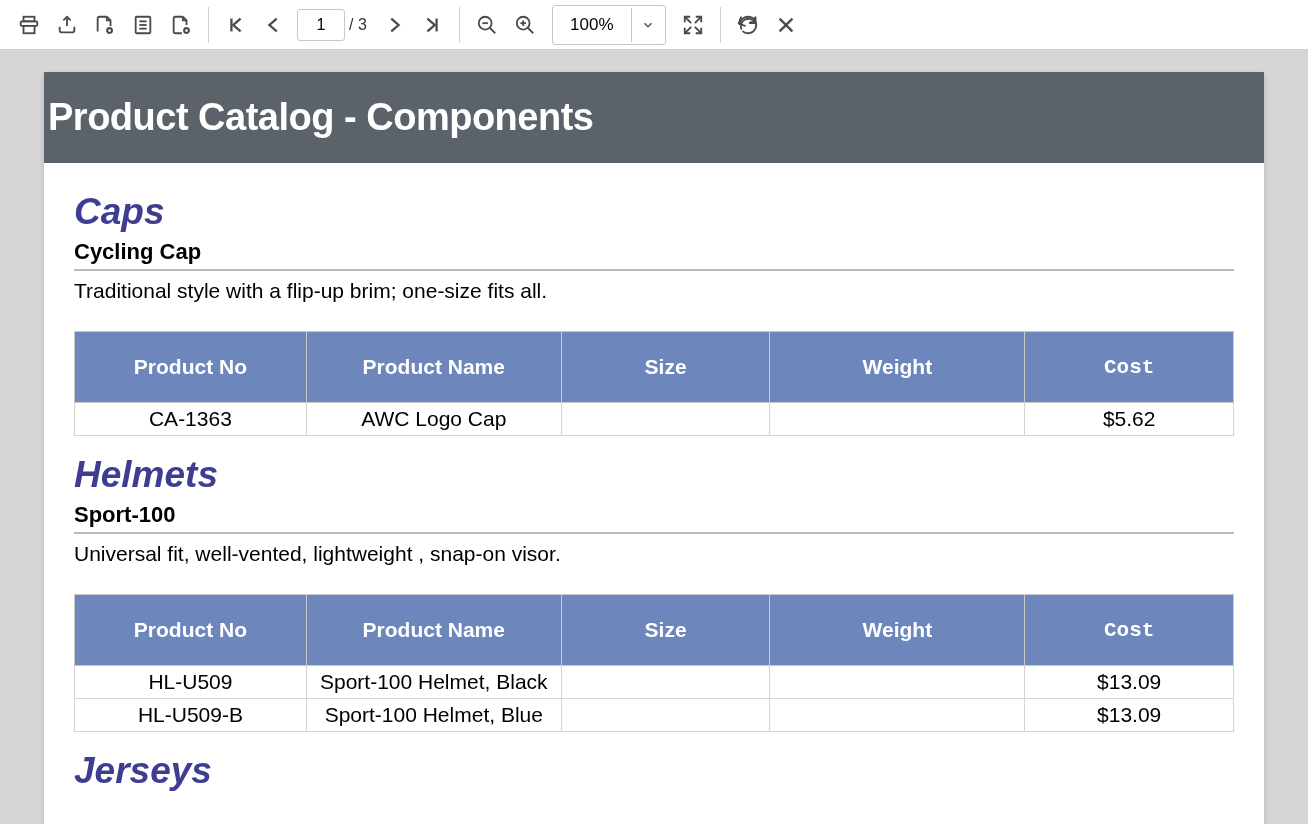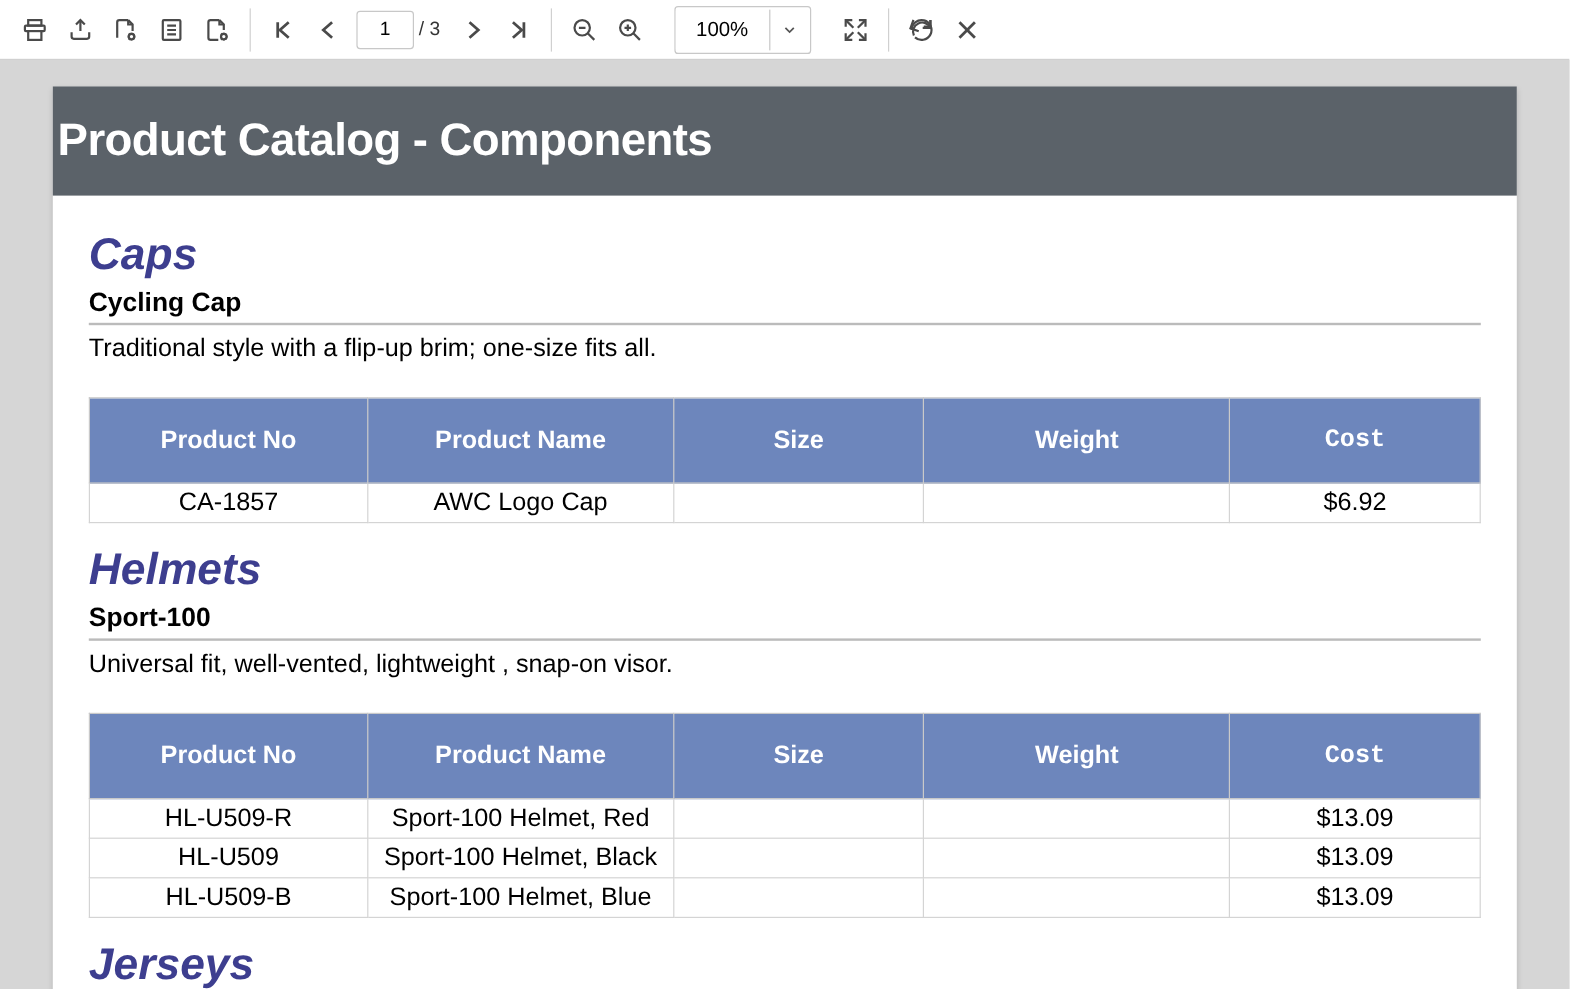--- a/index.html
+++ b/index.html
@@ -14,21 +14,21 @@
     cursor:pointer; color:#4a4a4a; border-radius:3px;
   }
   .tb-sep { width:1px; height:36px; background:#d0d0d0; margin:0 8px; }
   .page-input {
     width:48px; height:32px; border:1px solid #c8c8c8; border-radius:3px;
     text-align:center; font-size:16px; margin:0 4px;
   }
   .page-total { font-size:16px; color:#333; margin-right:8px; }
   .zoom-box {
     display:flex; align-items:center; border:1px solid #c8c8c8; border-radius:3px;
-    height:40px; margin:0 18px; overflow:hidden;
+    height:40px; margin:0 8px; overflow:hidden;
   }
   .zoom-input {
     width:78px; height:32px; border:none; text-align:center; font-size:17px; outline:none;
   }
   .zoom-drop {
     width:34px; height:34px; display:flex; align-items:center; justify-content:center;
     border-left:1px solid #c8c8c8; cursor:pointer; color:#555;
   }
   svg { display:block; }
   .viewer {
@@ -203,51 +203,44 @@
             <tr>
               <th class="col-no">Product No</th>
               <th class="col-name">Product Name</th>
               <th class="col-size">Size</th>
               <th class="col-wt">Weight</th>
               <th class="col-cost">Cost</th>
             </tr>
           </thead>
           <tbody>
             <tr>
-              <td>CA-1857</td>
+              <td>CA-1363</td>
               <td>AWC Logo Cap</td>
               <td></td>
               <td></td>
-              <td>$6.92</td>
+              <td>$5.62</td>
             </tr>
           </tbody>
         </table>
         <div class="category">Helmets</div>
         <div class="model">Sport-100</div>
         <hr class="divider">
         <div class="desc">Universal fit, well-vented, lightweight , snap-on visor.</div>
         <table class="prod">
           <thead>
             <tr>
               <th class="col-no">Product No</th>
               <th class="col-name">Product Name</th>
               <th class="col-size">Size</th>
               <th class="col-wt">Weight</th>
               <th class="col-cost">Cost</th>
             </tr>
           </thead>
           <tbody>
             <tr>
-              <td>HL-U509-R</td>
-              <td>Sport-100 Helmet, Red</td>
-              <td></td>
-              <td></td>
-              <td>$13.09</td>
-            </tr>
-            <tr>
               <td>HL-U509</td>
               <td>Sport-100 Helmet, Black</td>
               <td></td>
               <td></td>
               <td>$13.09</td>
             </tr>
             <tr>
               <td>HL-U509-B</td>
               <td>Sport-100 Helmet, Blue</td>
               <td></td>

